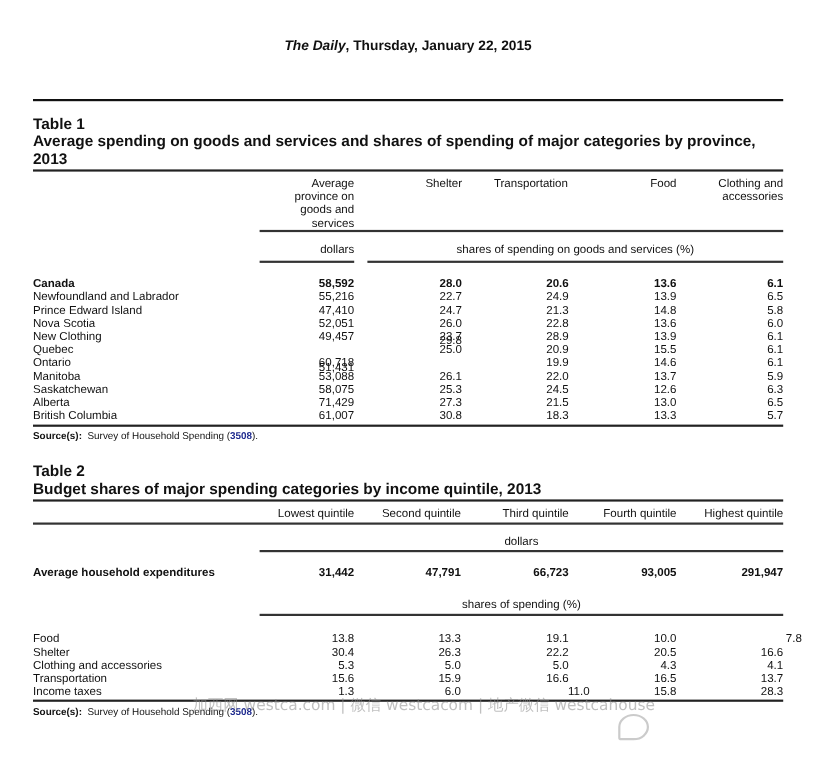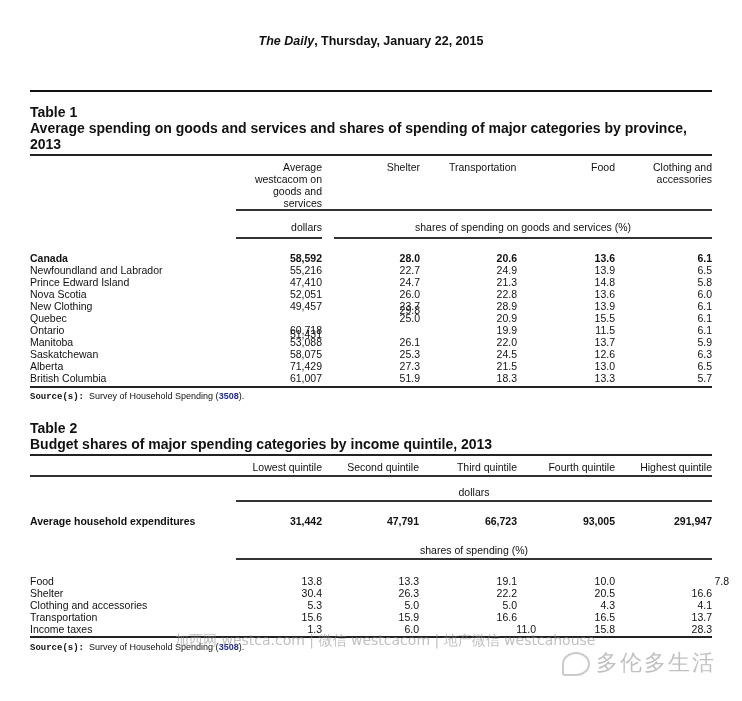--- a/index.html
+++ b/index.html
@@ -17,21 +17,21 @@
   .rule { position: absolute; height: 1px; background: #222; }
 
   .t-label { position: absolute; left: 30px; font-weight: bold; font-size: 14px; line-height: 16px; }
   .t-title { position: absolute; left: 30px; font-weight: bold; font-size: 14px; line-height: 16px; width: 680px; }
 
   .cell { position: absolute; font-size: 10.5px; line-height: 12px; white-space: nowrap; }
   .r { text-align: right; }
   .c { text-align: center; }
   .b { font-weight: bold; }
   .src { position: absolute; left: 30px; font-size: 9px; }
-  .src .lbl { font-weight: bold; font-family: Liberation Mono, monospace; }
+  .src .lbl { font-weight: bold; }
   .src .lnk { color: #1f2b8f; font-weight: bold; }
 
   .watermark {
     position: absolute; left: 175px; top: 632px; font-size: 14px; color: rgba(140,140,140,0.55);
     white-space: nowrap; font-family: "DejaVu Sans", sans-serif;
   }
   .wm-logo {
     position: absolute; left: 562px; top: 648px; font-size: 22px; color: rgba(150,150,150,0.6);
     white-space: nowrap; font-family: "DejaVu Sans", sans-serif; letter-spacing: 2px;
   }
@@ -45,21 +45,21 @@
 
 <div class="header"><i>The Daily</i><span>, Thursday, January 22, 2015</span></div>
 
 <div class="rule-thick" style="top:90px"></div>
 <div class="t-label" style="top:104px">Table 1</div>
 <div class="t-title" style="top:120px">Average spending on goods and services and shares of spending of major categories by province, 2013</div>
 <div class="rule" style="top:154px;left:30px;width:682px;height:2px;"></div>
 
 <div id="t1-headers">
     <div class="cell r" style="top:161px;left:236px;width:86px">Average</div>
-    <div class="cell r" style="top:173px;left:236px;width:86px">westcacom on</div>
+    <div class="cell r" style="top:173px;left:236px;width:86px">province on</div>
     <div class="cell r" style="top:185px;left:236px;width:86px">goods and</div>
     <div class="cell r" style="top:197px;left:236px;width:86px">services</div>
     <div class="cell r" style="top:161px;left:340px;width:80px">Shelter</div>
     <div class="cell" style="top:161px;left:449px">Transportation</div>
     <div class="cell r" style="top:161px;left:540px;width:75px">Food</div>
     <div class="cell r" style="top:161px;left:620px;width:92px">Clothing and</div>
     <div class="cell r" style="top:173px;left:620px;width:92px">accessories</div>
   </div>
 <div class="rule" style="top:209px;left:236px;width:476px;height:2px;background:#333"></div>
 <div class="cell r" style="top:221px;left:236px;width:86px">dollars</div>
@@ -114,21 +114,21 @@
       <div class="cell r" style="top:312px;left:340px;width:80px">25.0</div>
       <div class="cell r" style="top:312px;left:440px;width:77px">20.9</div>
       <div class="cell r" style="top:312px;left:540px;width:75px">15.5</div>
       <div class="cell r" style="top:312px;left:620px;width:92px">6.1</div>
     </div>
     <div>
       <div class="cell" style="top:324px;left:30px">Ontario</div>
       <div class="cell r" style="top:324px;left:236px;width:86px">60,718</div>
       <div class="cell r" style="top:304px;left:340px;width:80px">29.8</div>
       <div class="cell r" style="top:324px;left:440px;width:77px">19.9</div>
-      <div class="cell r" style="top:324px;left:540px;width:75px">11.5</div>
+      <div class="cell r" style="top:324px;left:540px;width:75px">14.6</div>
       <div class="cell r" style="top:324px;left:620px;width:92px">6.1</div>
     </div>
     <div>
       <div class="cell" style="top:336px;left:30px">Manitoba</div>
       <div class="cell r" style="top:336px;left:236px;width:86px">53,088</div>
       <div class="cell r" style="top:336px;left:340px;width:80px">26.1</div>
       <div class="cell r" style="top:336px;left:440px;width:77px">22.0</div>
       <div class="cell r" style="top:336px;left:540px;width:75px">13.7</div>
       <div class="cell r" style="top:336px;left:620px;width:92px">5.9</div>
     </div>
@@ -144,21 +144,21 @@
       <div class="cell" style="top:360px;left:30px">Alberta</div>
       <div class="cell r" style="top:360px;left:236px;width:86px">71,429</div>
       <div class="cell r" style="top:360px;left:340px;width:80px">27.3</div>
       <div class="cell r" style="top:360px;left:440px;width:77px">21.5</div>
       <div class="cell r" style="top:360px;left:540px;width:75px">13.0</div>
       <div class="cell r" style="top:360px;left:620px;width:92px">6.5</div>
     </div>
     <div>
       <div class="cell" style="top:372px;left:30px">British Columbia</div>
       <div class="cell r" style="top:372px;left:236px;width:86px">61,007</div>
-      <div class="cell r" style="top:372px;left:340px;width:80px">51.9</div>
+      <div class="cell r" style="top:372px;left:340px;width:80px">30.8</div>
       <div class="cell r" style="top:372px;left:440px;width:77px">18.3</div>
       <div class="cell r" style="top:372px;left:540px;width:75px">13.3</div>
       <div class="cell r" style="top:372px;left:620px;width:92px">5.7</div>
     </div>
   </div>
 <div class="rule" style="top:386px;left:30px;width:682px;height:2px;background:#222"></div>
 <div class="src" style="top:391px"><span class="lbl">Source(s):</span>&nbsp; <span>Survey of Household Spending (</span><span class="lnk">3508</span><span>).</span></div>
 
 <div class="t-label" style="top:420px">Table 2</div>
 <div class="t-title" style="top:436px">Budget shares of major spending categories by income quintile, 2013</div>
@@ -222,13 +222,13 @@
       <div class="cell r" style="top:623px;left:323px;width:96px">6.0</div>
       <div class="cell r" style="top:623px;left:440px;width:96px">11.0</div>
       <div class="cell r" style="top:623px;left:519px;width:96px">15.8</div>
       <div class="cell r" style="top:623px;left:616px;width:96px">28.3</div>
     </div>
   </div>
 <div class="rule" style="top:636px;left:30px;width:682px;height:2px;background:#222"></div>
 <div class="src" style="top:642px"><span class="lbl">Source(s):</span>&nbsp; <span>Survey of Household Spending (</span><span class="lnk">3508</span><span>).</span></div>
 
 <div class="watermark">加西网 westca.com | 微信 westcacom | 地产微信 westcahouse</div>
-<div class="wm-logo"><span class="wm-icon"></span><span>多伦多生活</span></div>
+<div class="wm-logo"><span class="wm-icon"></span></div>
 
 </body></html>

